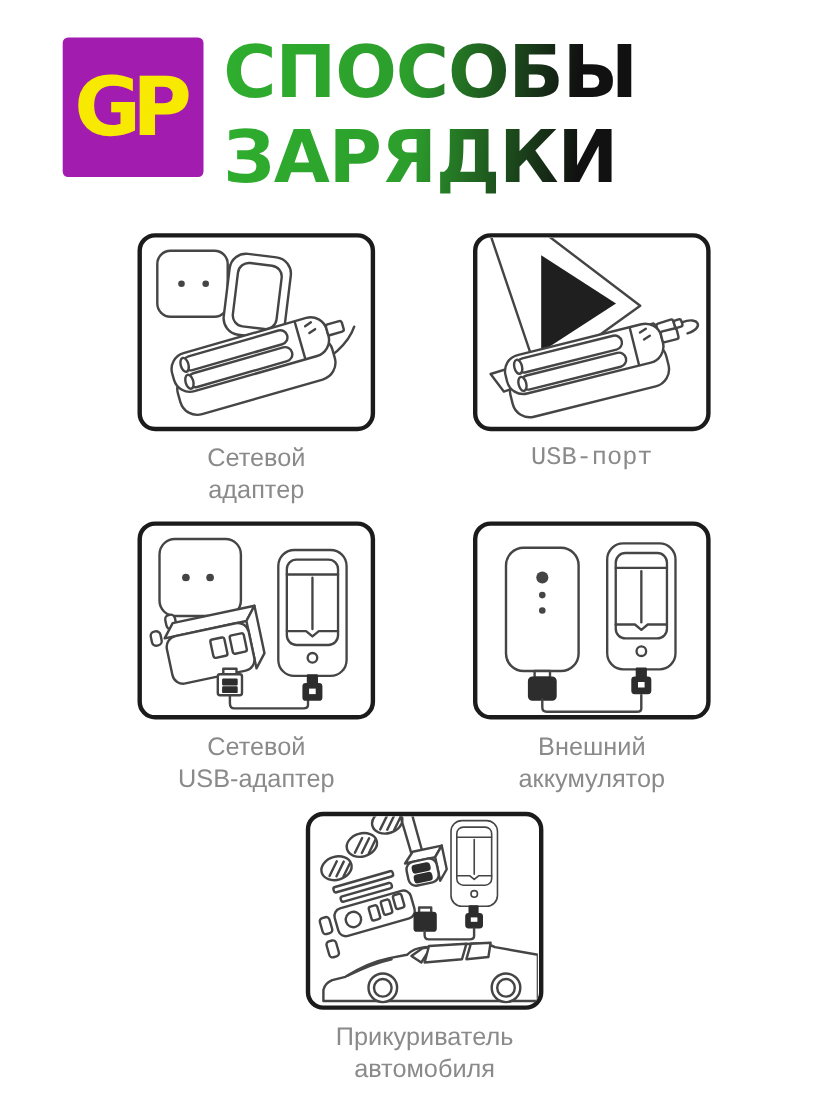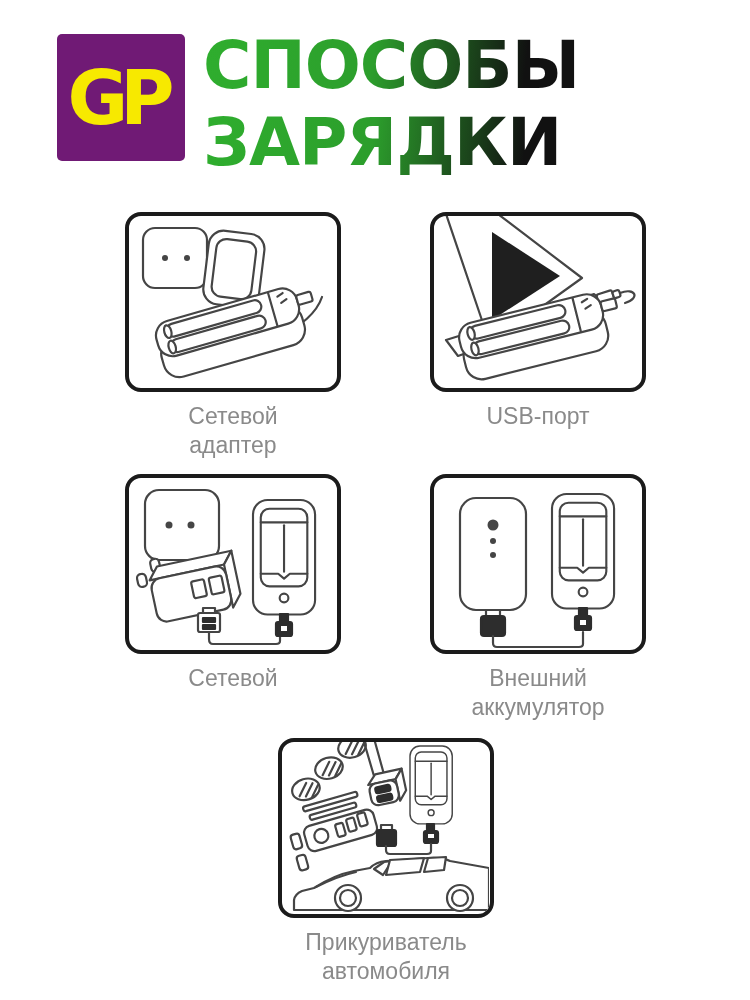--- a/index.html
+++ b/index.html
@@ -3,41 +3,41 @@
 <meta charset="utf-8">
 <style>
   html,body { margin:0; padding:0; background:#ffffff; }
   .page {
     position:relative; width:750px; height:1000px; background:#fff;
     font-family:"Liberation Sans", sans-serif; overflow:hidden;
   }
   
   .logo {
     position:absolute; left:57px; top:34px; width:128px; height:127px;
-    background:#701a75; border-radius:5px;
+    background:#a21caf; border-radius:5px;
     display:flex; align-items:center; justify-content:center;
   }
   .logo span {
     color:#f7e900; font-family:"DejaVu Sans", sans-serif; font-weight:bold;
     font-size:74px; letter-spacing:-8px; padding-right:8px; line-height:1;
   }
   .title {
     position:absolute; left:203px; top:28px;
     font-family:"DejaVu Sans", sans-serif; font-weight:bold;
     font-size:66px; line-height:1.16; letter-spacing:-1px;
   }
   .title .tline {
     display:block;
     background:linear-gradient(97deg, #2fae2e 0%, #2c9e2c 45%, #111111 85%);
     -webkit-background-clip:text; background-clip:text; color:transparent;
   }
   
   .panel-wrap { position:absolute; width:216px; text-align:center; }
   #pw1 { left:125px; top:212px; }
-  #pw2 { left:430px; top:212px; }
+  #pw2 { left:430px; top:212px;font-family:Liberation Mono, monospace; }
   #pw3 { left:125px; top:474px; }
   #pw4 { left:430px; top:474px; }
   #pw5 { left:278px; top:738px; }
   .panel-box {
     width:216px; height:180px; box-sizing:border-box;
     border:4.5px solid #1b1b1b; border-radius:16px; background:#fff; overflow:hidden;
   }
   .panel-box svg { display:block; }
   .panel-label {
     margin-top:10px; font-size:23px; color:#8a8a8a; line-height:1.24;
@@ -160,20 +160,21 @@
         <use href="#vcharger" transform="translate(124,22) scale(0.97)"></use>
         <g>
           <rect class="dk" x="151" y="136" width="8" height="8"></rect>
           <rect class="dk" x="147" y="144" width="16" height="14" rx="2"></rect>
           <rect class="wt" x="152" y="148" width="6" height="5"></rect>
         </g>
       </svg>
     </div>
     <div class="panel-label">
       <span>Сетевой</span><br>
+      <span>USB-адаптер</span>
     </div>
   </div>
 
   <div class="panel-wrap" id="pw5">
     <div class="panel-box">
       <svg class="art" width="207" height="171" viewBox="0 0 207 171">
         <g transform="translate(50,44) rotate(-16)">
           <g>
             <ellipse cx="-26" cy="-4" rx="14" ry="10.5"></ellipse>
             <path class="ln" d="M-34,1 L-24,-10 M-28,3 L-18,-8 M-22,5 L-13,-5"></path>

